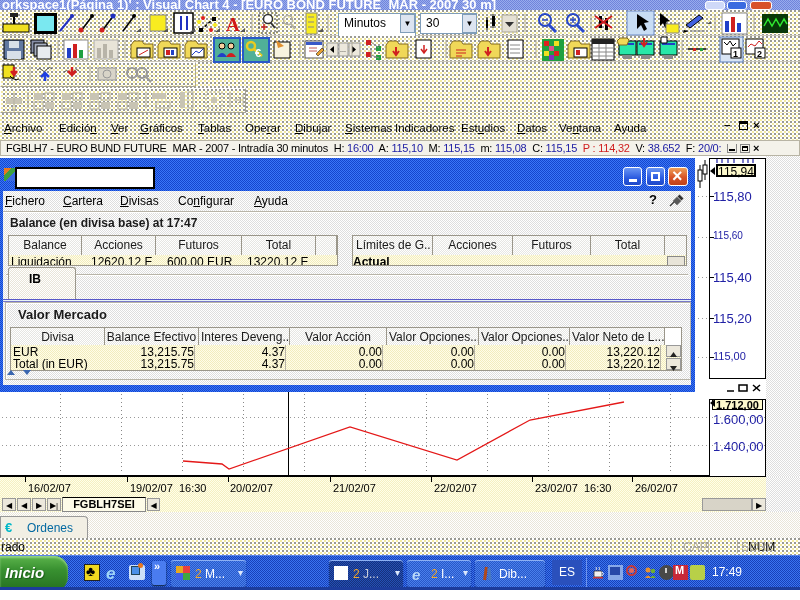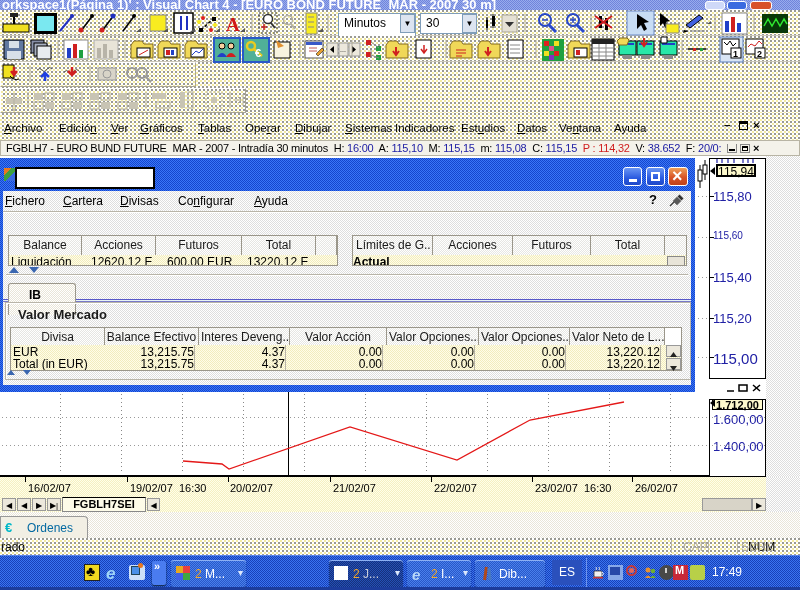--- a/index.html
+++ b/index.html
@@ -74,21 +74,21 @@
 </div>
 <div class="abs navy" id="pscale" style="left:0;top:0;width:0;height:0">
     <span class="abs navy" style="left:713px;top:189px;font-size:13px;z-index:3">115,80</span>
     <span class="abs" style="left:709px;top:196px;width:5px;height:1px;background:#000;z-index:3"></span>
     <span class="abs navy" style="left:713px;top:230px;font-size:10px;z-index:3">115,60</span>
     <span class="abs" style="left:709px;top:237px;width:5px;height:1px;background:#000;z-index:3"></span>
     <span class="abs navy" style="left:713px;top:270px;font-size:13px;z-index:3">115,40</span>
     <span class="abs" style="left:709px;top:277px;width:5px;height:1px;background:#000;z-index:3"></span>
     <span class="abs navy" style="left:713px;top:311px;font-size:13px;z-index:3">115,20</span>
     <span class="abs" style="left:709px;top:318px;width:5px;height:1px;background:#000;z-index:3"></span>
-    <span class="abs navy" style="left:713px;top:350px;font-size:15px;z-index:3">115,00</span>
+    <span class="abs navy" style="left:713px;top:350px;font-size:11px;z-index:3">115,00</span>
     <span class="abs" style="left:709px;top:357px;width:5px;height:1px;background:#000;z-index:3"></span>
   </div>
 
 <div class="abs" style="left:0;top:392px;width:710px;height:85px;background:#fff;border-bottom:2px solid #000"></div>
 
 <div class="abs" style="left:709px;top:399px;width:57px;height:78px;background:#fff;border:1px solid #000">
   <div class="abs" style="left:2px;top:-1px;width:51px;height:11px;background:#fdf9cd;border:1px solid #000;font-size:11px;color:#000;text-align:center;line-height:10px;font-weight:bold">1.712,00</div>
   <div class="abs navy" style="left:3px;top:12px;font-size:13px">1.600,00</div>
   <div class="abs navy" style="left:3px;top:39px;font-size:13px">1.400,00</div>
 </div>
@@ -127,20 +127,23 @@
   <span class="abs" style="left:1px;top:2px;color:#000">rado</span>
   <span class="abs" style="left:671px;top:2px;width:1px;height:13px;background:#b8b4a8"></span>
     <span class="abs" style="left:708px;top:2px;width:1px;height:13px;background:#b8b4a8"></span>
     <span class="abs" style="left:737px;top:2px;width:1px;height:13px;background:#b8b4a8"></span>
     <span class="abs" style="left:683px;top:2px;color:#b0aca0">CAP</span>
   <span class="abs" style="left:748px;top:2px;color:#000">NUM</span>
   <span class="abs" style="left:741px;top:2px;color:#b0aca0">SCRL</span>
 </div>
 
 <div id="taskbar" class="abs d-task" style="left:0;top:555px;width:800px;height:35px;border-top:1px solid #5a86ec">
+  <div class="abs" style="left:0;top:0;width:68px;height:35px;border-radius:0 14px 14px 0;background:linear-gradient(#5cb44c,#389030 40%,#257020);box-shadow:inset 0 2px 2px #90d080">
+    <span class="abs" style="left:5px;top:8px;color:#fff;font-size:15px;font-style:italic;font-weight:bold;text-shadow:1px 1px 1px #1c5c18">Inicio</span>
+  </div>
   <div class="abs" style="left:84px;top:8px;width:16px;height:17px;background:#f0d820;border:1px solid #222">
       <span class="abs" style="left:1px;top:-2px;font-size:14px;color:#000">♣</span>
     </div>
   <div class="abs" style="left:106px;top:8px;width:15px;height:15px;color:#9fd4f8;font-size:17px;font-weight:bold;font-style:italic">e</div>
   <div class="abs" style="left:129px;top:9px;width:16px;height:15px;background:#cde0f8;border-radius:2px">
       <span class="abs" style="left:2px;top:1px;width:9px;height:9px;background:#4a90e8;border:1px solid #245"></span>
       <span class="abs" style="left:9px;top:-2px;width:5px;height:5px;background:#e87820;border-radius:50%"></span>
     </div>
   <div class="abs" style="left:152px;top:5px;width:14px;height:24px;background:#4a7cf0;border-radius:2px;box-shadow:0 1px 2px #123">
       <span class="abs" style="left:2px;top:-1px;color:#fff;font-size:11px;font-weight:bold">»</span>
@@ -227,20 +230,21 @@
       <span class="abs" style="left:175px;top:3px">Co<u>n</u>figurar</span>
       <span class="abs" style="left:251px;top:3px"><u>A</u>yuda</span>
       <span class="abs" style="left:646px;top:1px;font-weight:bold;font-size:13px">?</span>
       <svg class="abs" style="left:664px;top:2px" width="20" height="16">
           <path d="M3 13 L8 8" stroke="#404040" stroke-width="1.5"></path>
           <rect x="7" y="5" width="6" height="6" fill="#585858" transform="rotate(45 10 8)"></rect>
           <path d="M12 2 l4 4 m-5 -3 l4 4" stroke="#303030" stroke-width="1.5"></path>
         </svg>
     </div>
 
+    <div class="abs" style="left:7px;top:25px;font-size:12px;font-weight:bold;color:#1a1a1a">Balance (en divisa base) at 17:47</div>
 
     <div class="abs" style="left:5px;top:44px;width:330px;height:31px;border:1px solid #9a968a;background:#fff;overflow:hidden">
       <div class="hrow" style="width:329px">
         <span class="hcell" style="left:0;width:73px">Balance</span>
         <span class="hcell" style="left:73px;width:74px">Acciones</span>
         <span class="hcell" style="left:147px;width:86px">Futuros</span>
         <span class="hcell" style="left:233px;width:74px">Total</span>
         <span class="hcell" style="left:307px;width:21px">&nbsp;</span>
       </div>
       <div class="drow d-cream" style="top:19px;height:12px">
@@ -265,21 +269,21 @@
       <div class="abs" style="left:314px;top:20px;width:18px;height:10px;background:#e8e4d8;border:1px solid #888"></div>
     </div>
 
     <div class="abs" style="left:3px;top:83px;width:682px;height:0;border-top:1px solid #b8b4a8;box-shadow:0 1px 0 #fff"></div>
     <svg class="abs" style="left:4px;top:74px" width="40" height="10">
         <path d="M2 8 L7 2 L12 8 Z" fill="#3a66b0"></path>
         <path d="M22 2 L27 8 L32 2 Z" fill="#3a66b0"></path>
       </svg>
 
     <div class="abs" style="left:0;top:108px;width:688px;height:3px;border-top:1px solid #5858c8;border-bottom:1px solid #7878c8;background:#e8f4f4"></div>
-    <div class="abs d-light" style="left:5px;top:92px;width:68px;height:32px;border:1px solid #9a968a;border-bottom:none;border-top-left-radius:3px;border-top-right-radius:3px">
+    <div class="abs d-light" style="left:5px;top:76px;width:68px;height:32px;border:1px solid #9a968a;border-bottom:none;border-top-left-radius:3px;border-top-right-radius:3px">
       <span class="abs" style="left:20px;top:4px;font-size:12px;font-weight:bold">IB</span>
     </div>
 
     <div class="abs" style="left:2px;top:111px;width:686px;height:78px;border:1px solid #b8b4a8;box-shadow:inset 1px 1px 0 #fff">
       <div class="abs" style="left:12px;top:4px;font-size:13px;font-weight:bold;color:#1a1a1a">Valor Mercado</div>
 
       <div class="abs" style="left:4px;top:24px;width:672px;height:44px;border:1px solid #9a968a;background:#fff">
         <div class="hrow" style="width:654px;height:17px">
           <span class="hcell" style="left:0;width:94px">Divisa</span>
           <span class="hcell" style="left:94px;width:94px">Balance Efectivo</span>

